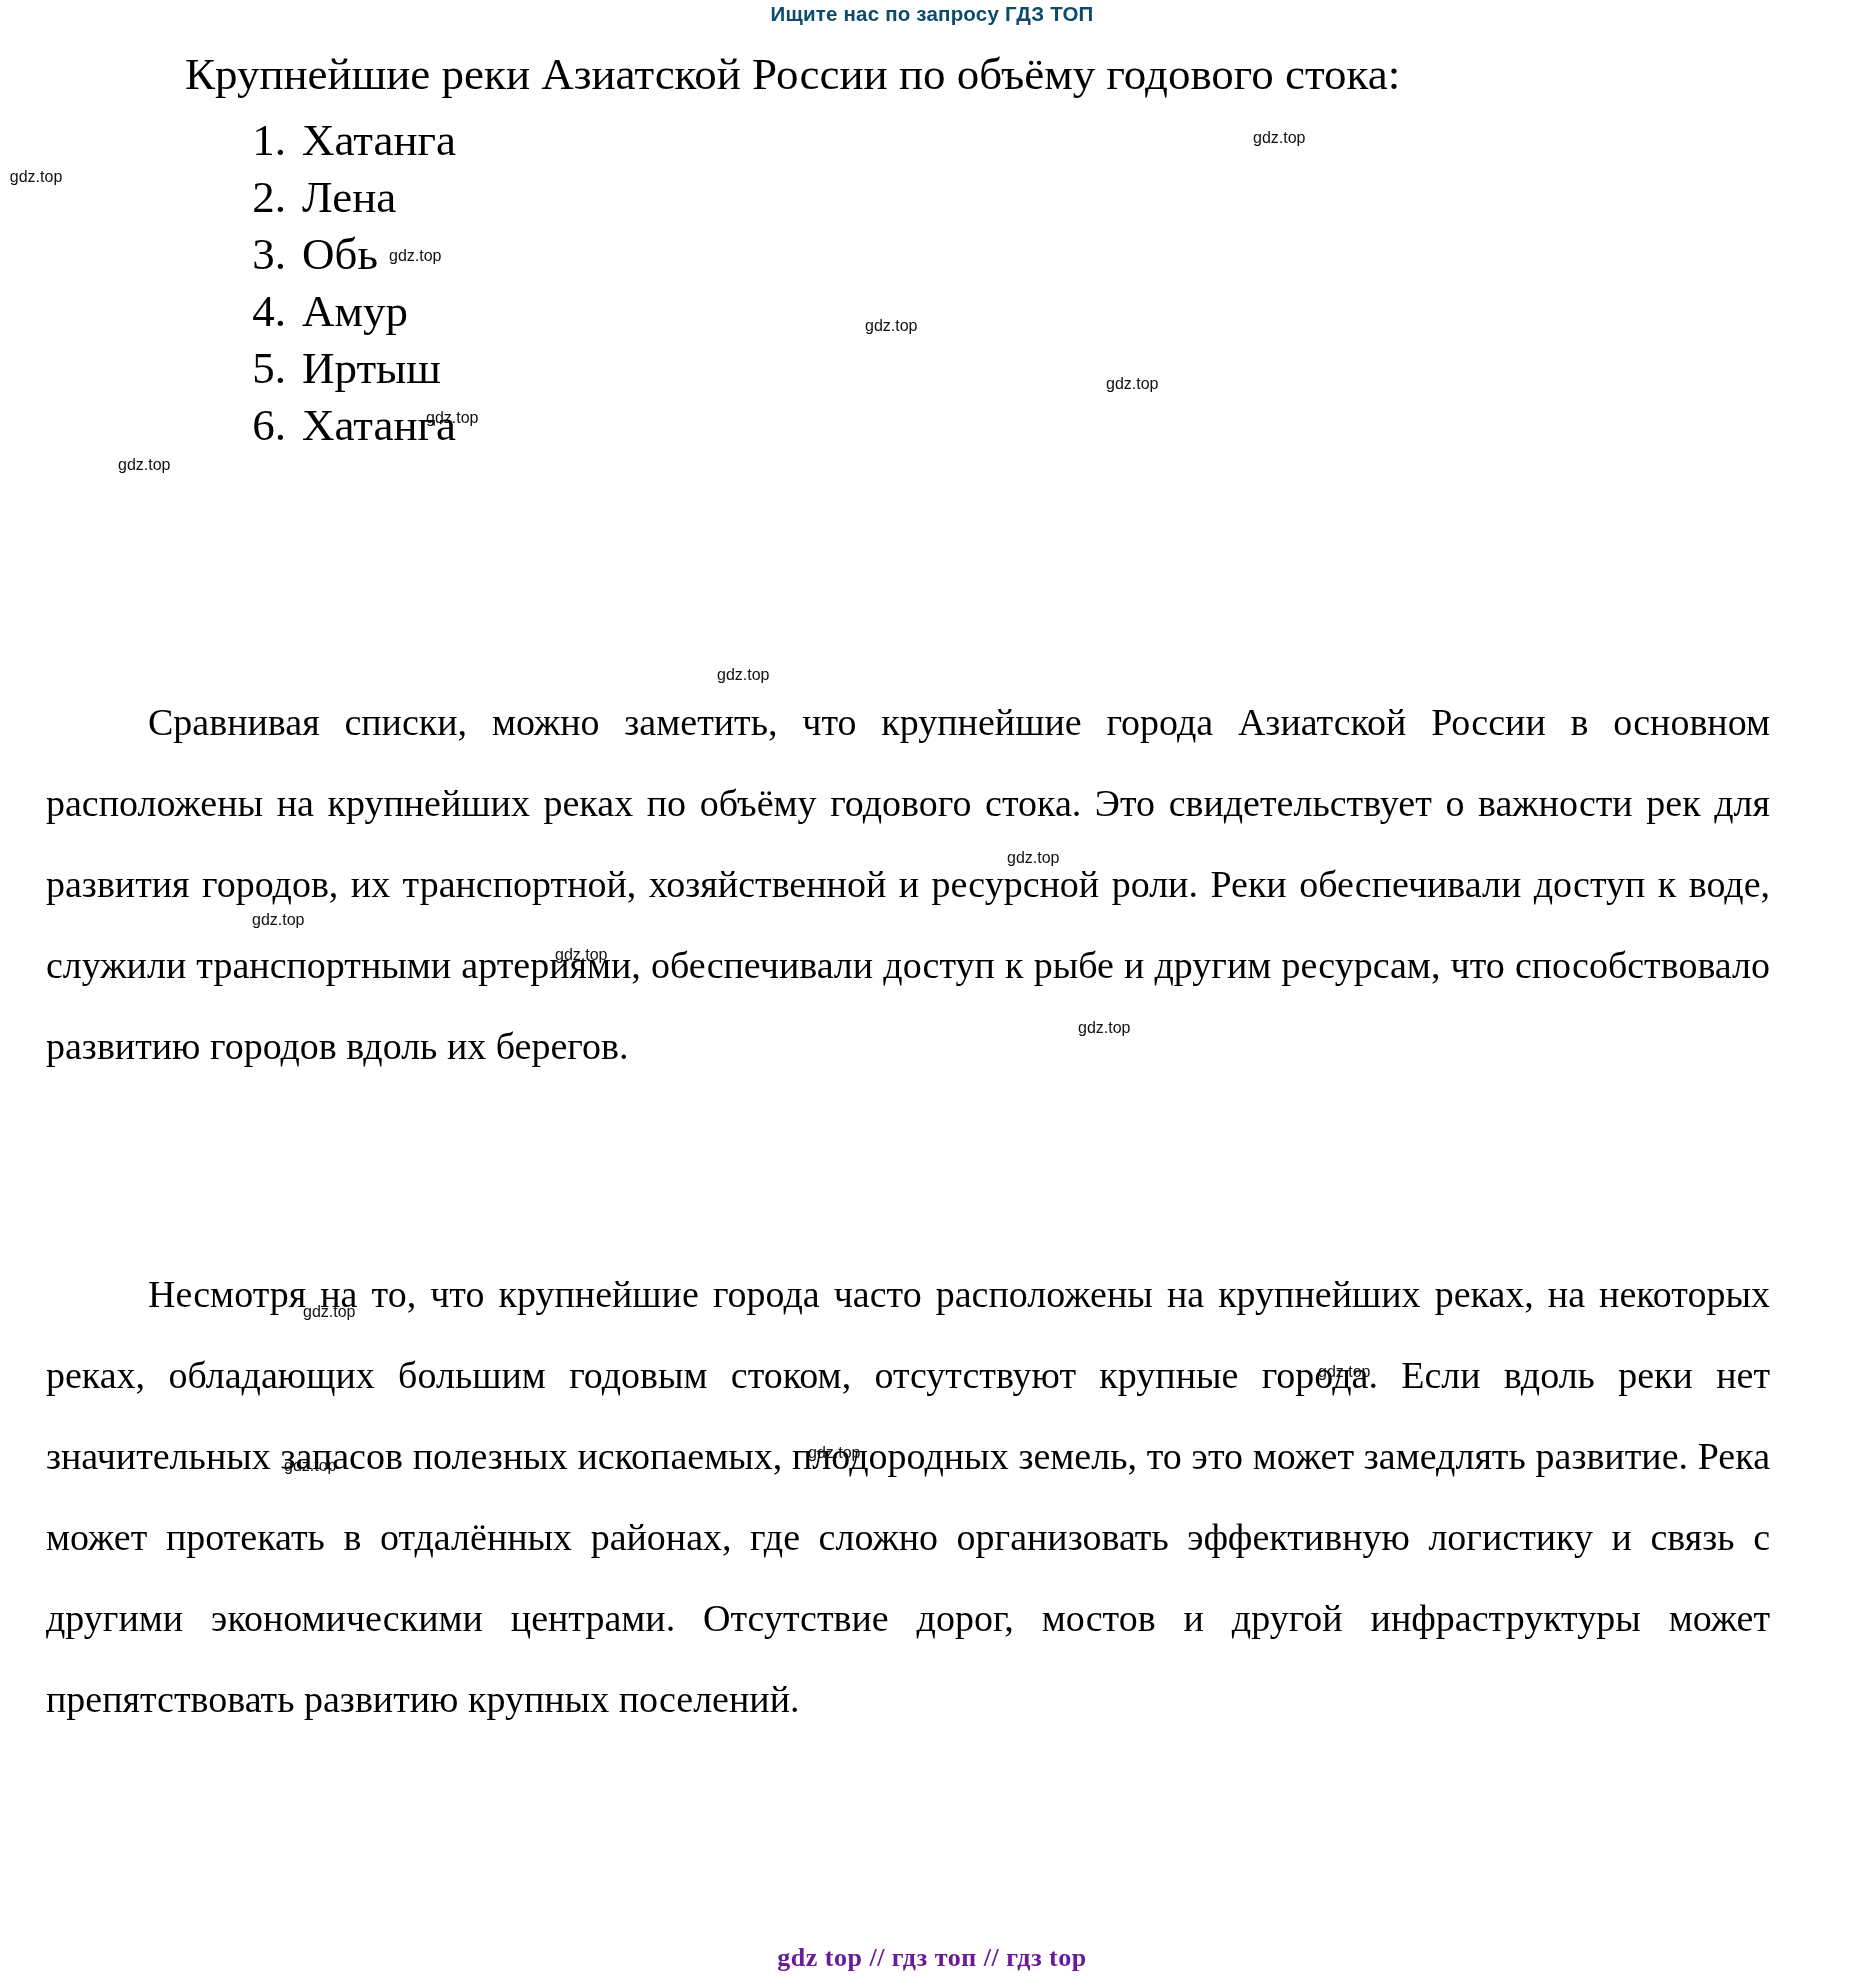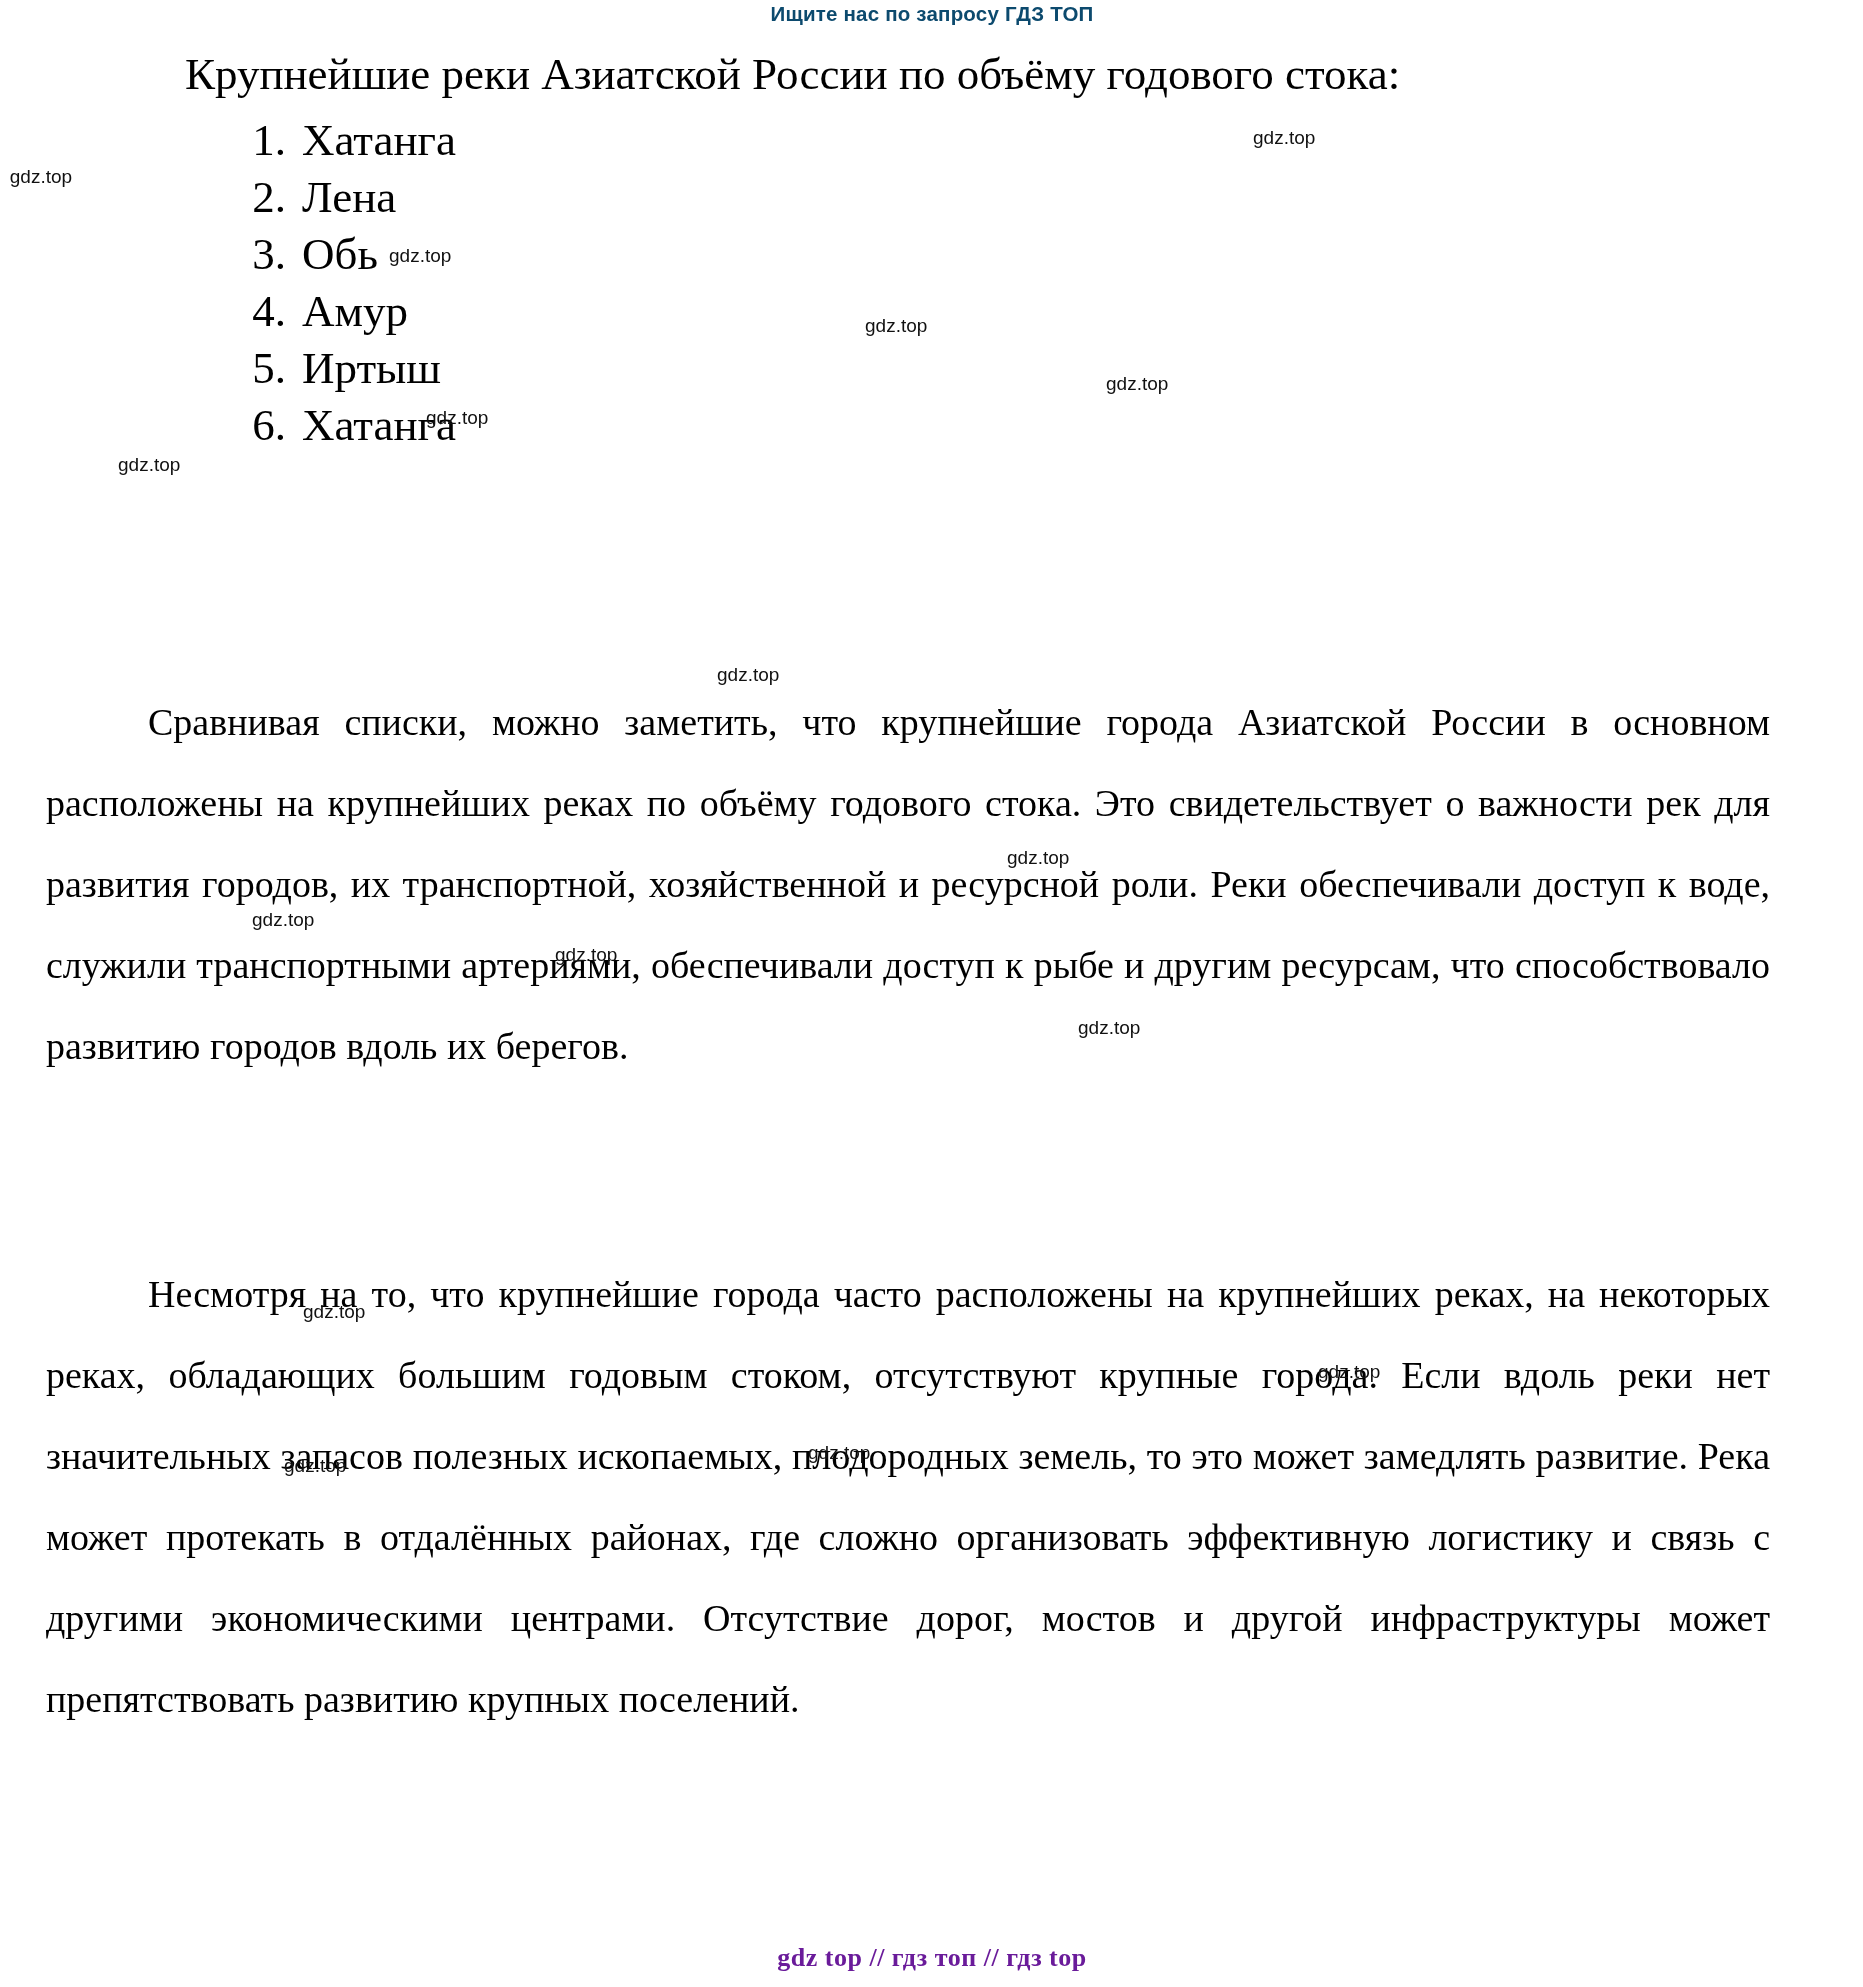--- a/index.html
+++ b/index.html
@@ -86,21 +86,21 @@
     text-align-last: left;
     hyphens: none;
   }
   .para.p1 { top: 644px; }
   .para.p2 { top: 1216px; }
 
   
   .wm {
     position: absolute;
     font-family: "Liberation Sans", "DejaVu Sans", sans-serif;
-    font-size: 19px;
+    font-size: 16px;
     line-height: 28px;
     color: #111111;
     white-space: nowrap;
     pointer-events: none;
   }
 
   
   .footer-links {
     position: absolute;
     top: 1943px;

